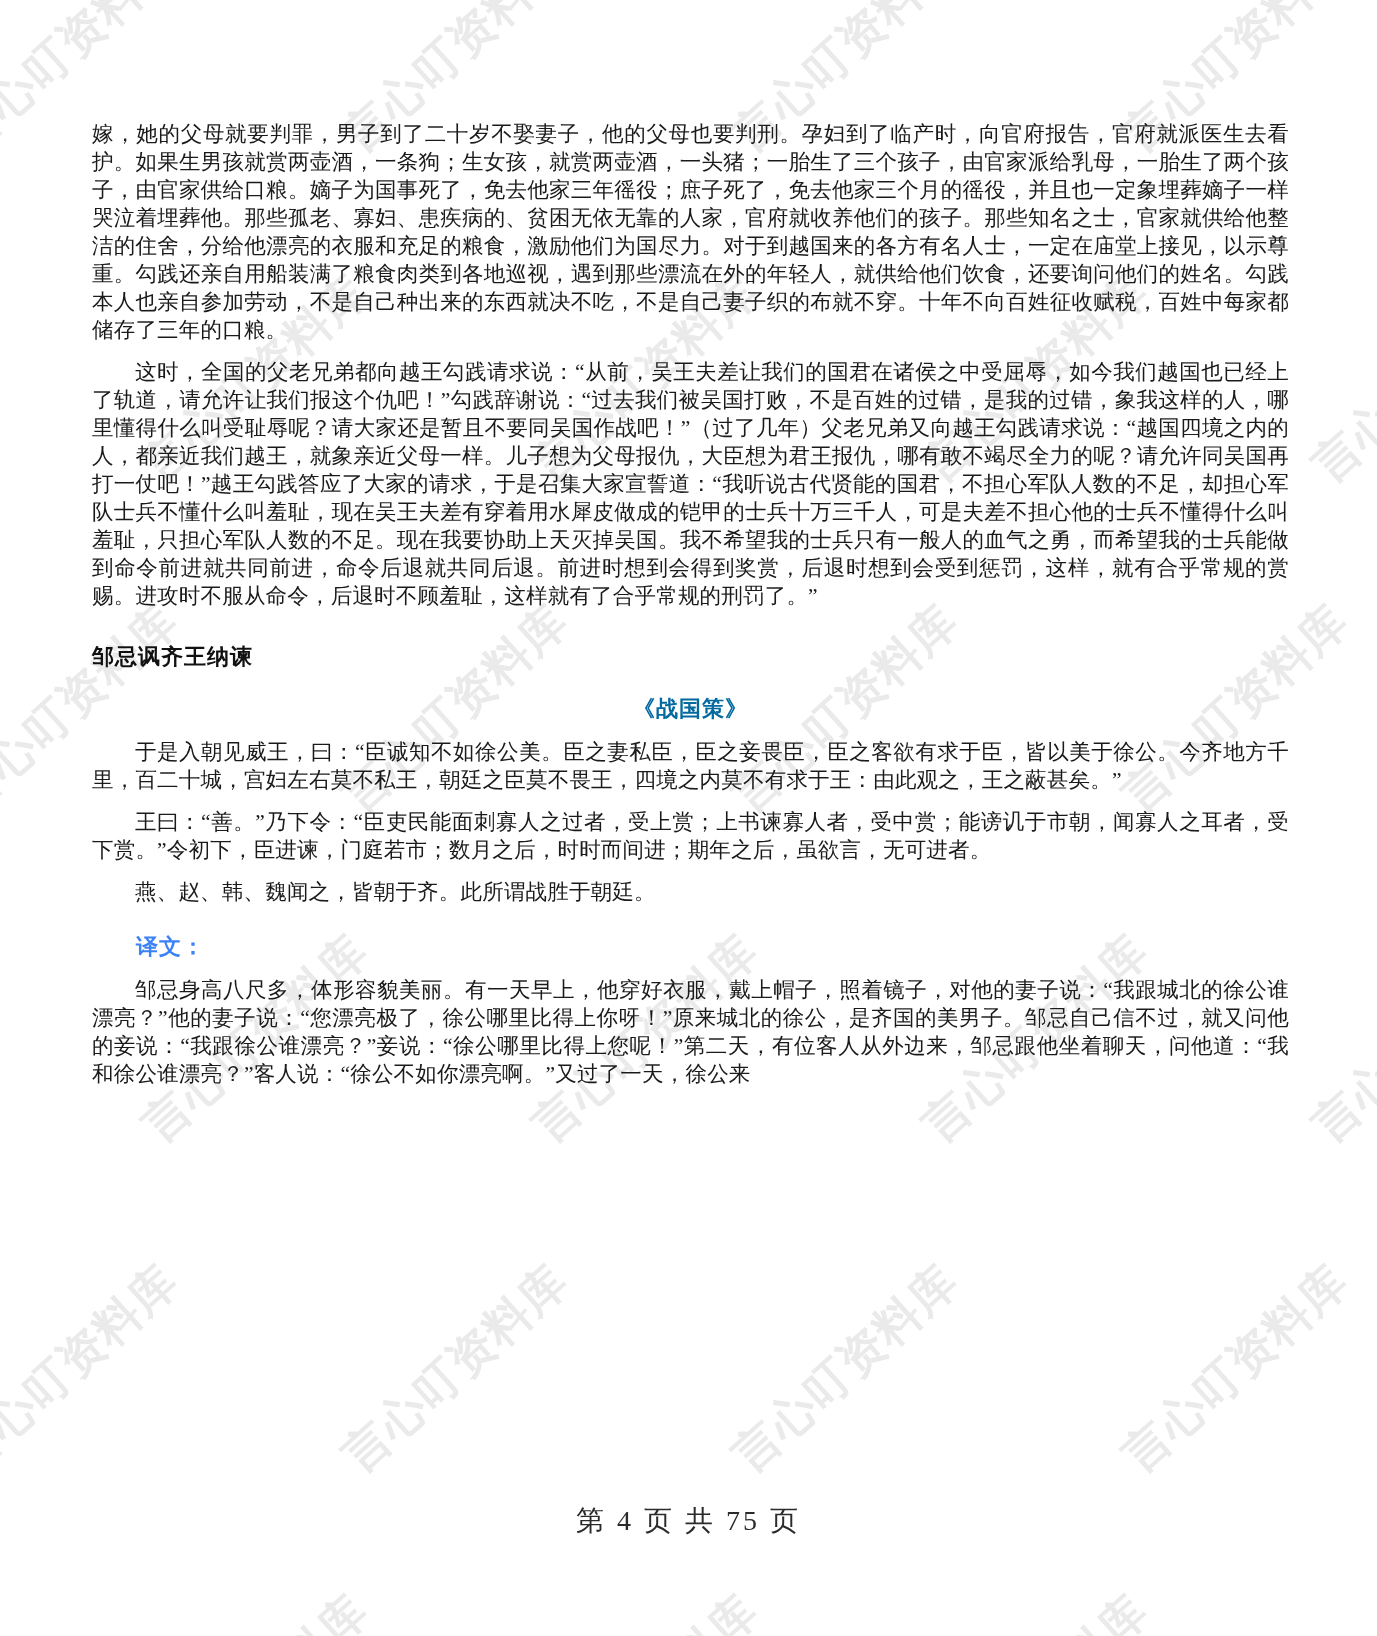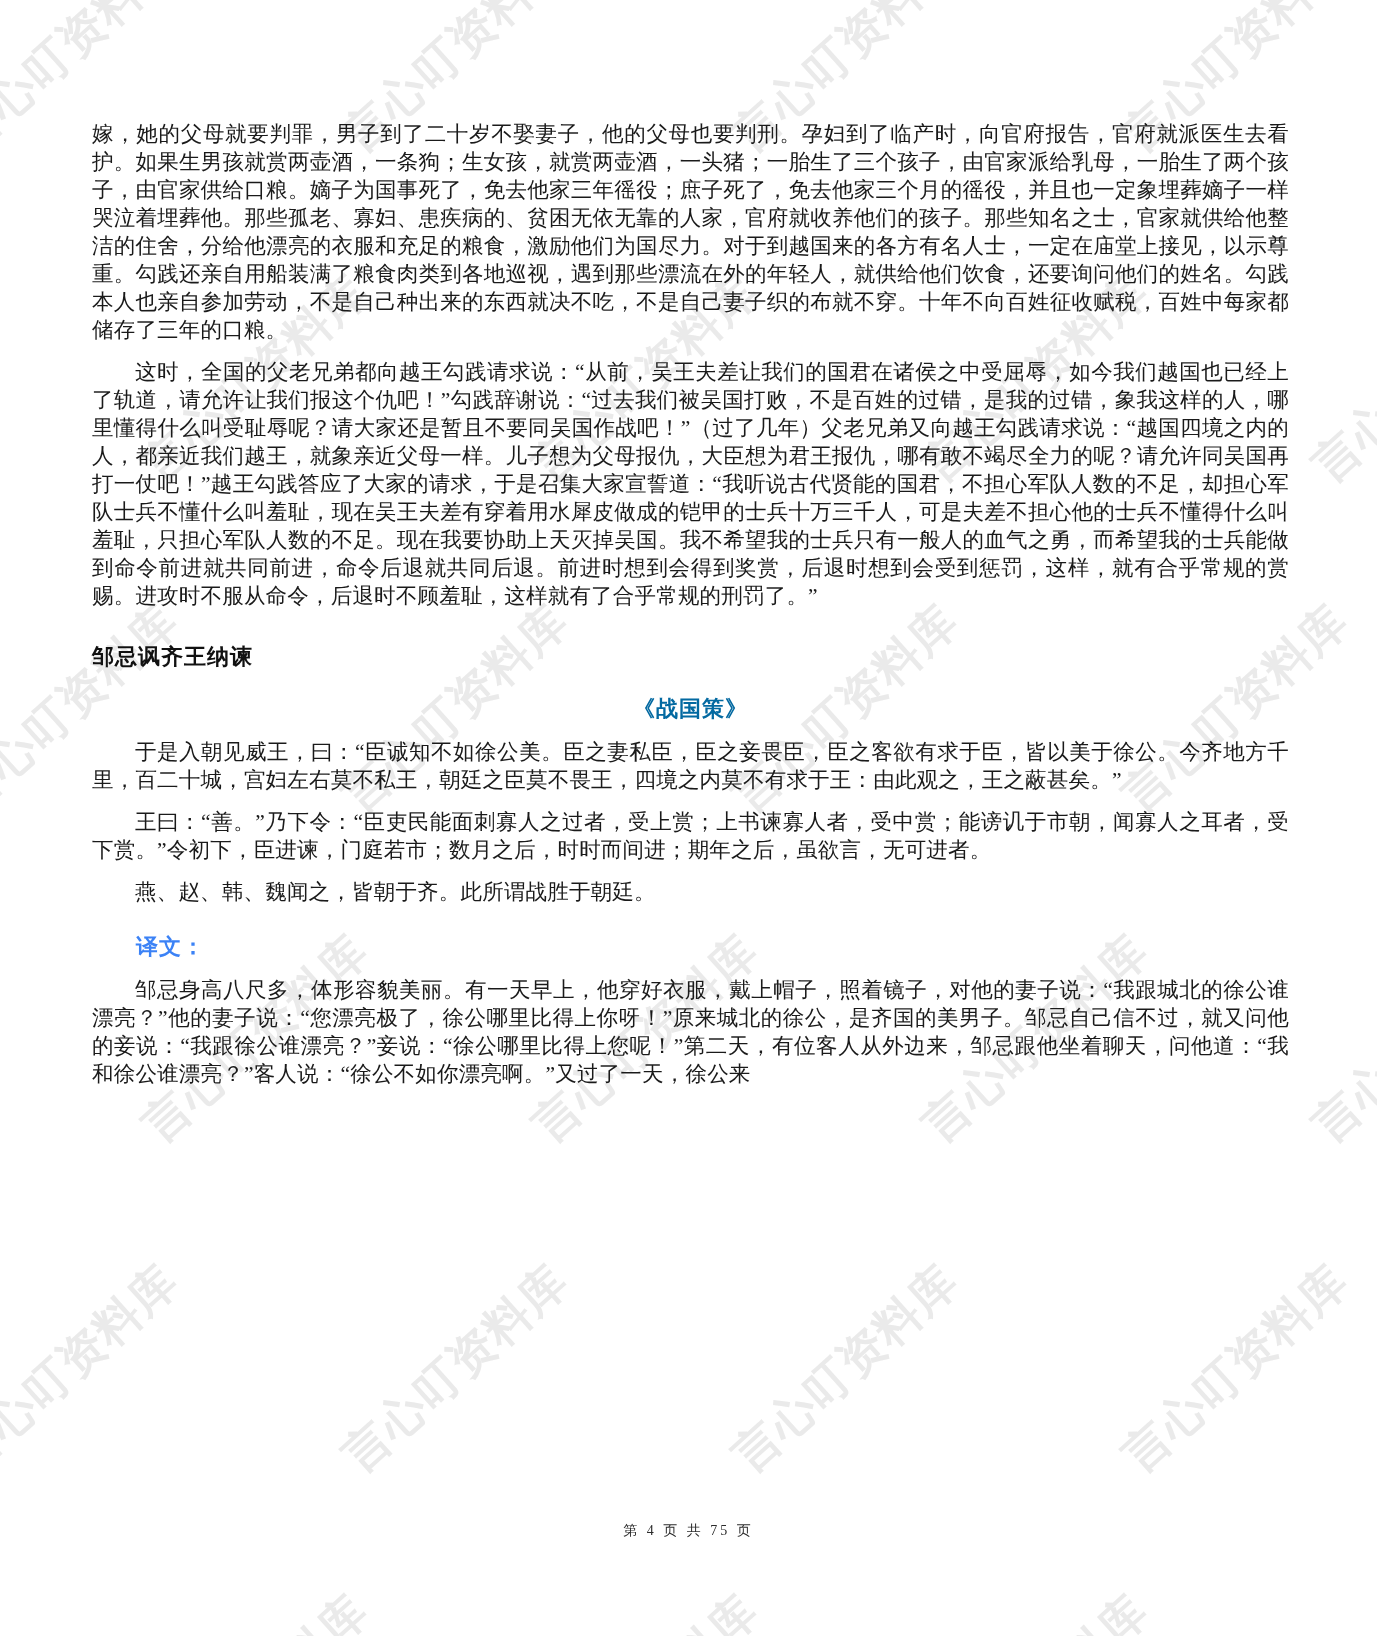--- a/index.html
+++ b/index.html
@@ -89,21 +89,21 @@
     text-indent: 2em;
     letter-spacing: 1px;
   }
 
   .footer {
     position: absolute;
     left: 0;
     right: 0;
     bottom: 96px;
     text-align: center;
-    font-size: 14px;
+    font-size: 28px;
     color: #2b2b2b;
     letter-spacing: 3px;
     z-index: 2;
   }
 </style>
 </head>
 <body>
 
 <div class="page">
 

